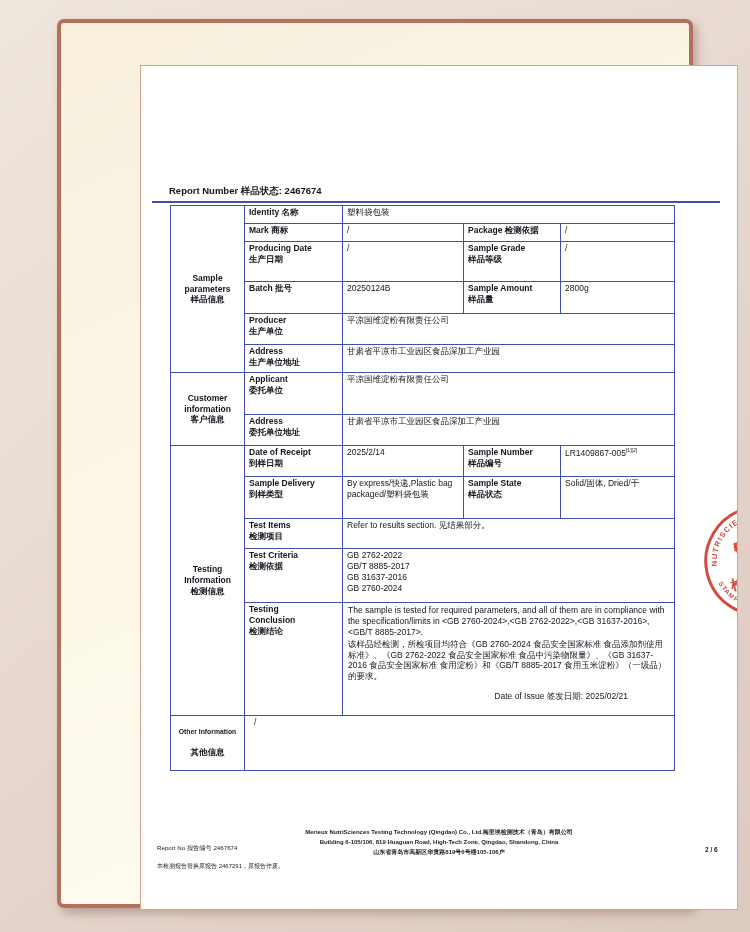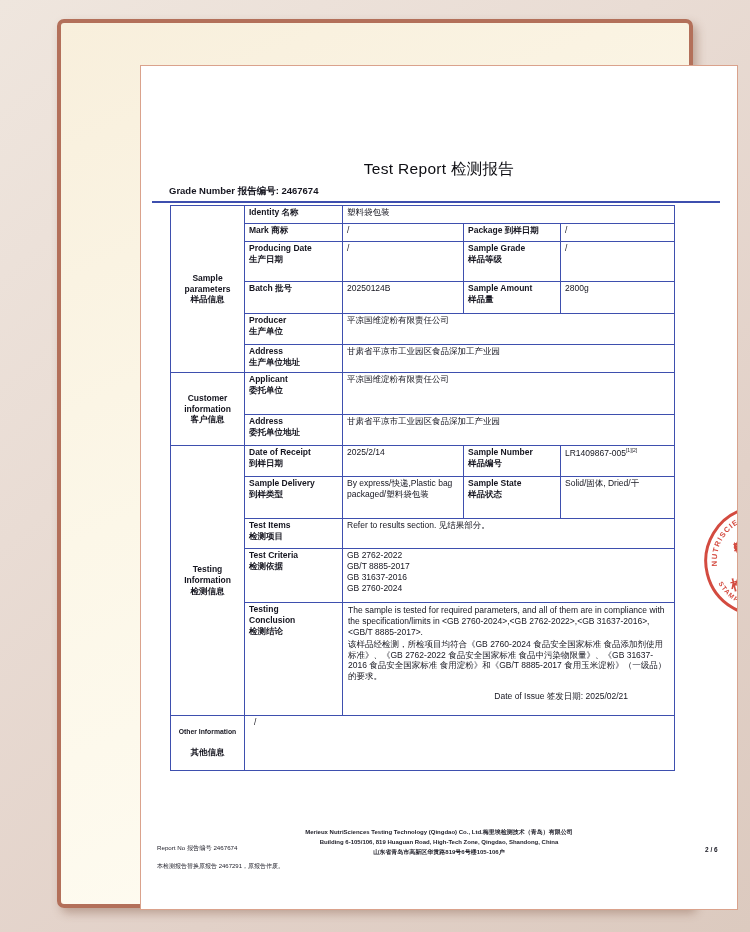--- a/index.html
+++ b/index.html
@@ -55,22 +55,21 @@
   .st-big { position:absolute; left:25px; top:68px; font-size:14px; font-weight:700; }
 </style>
 </head>
 <body>
 
 <div class="scene">
   <div class="frame">
     <div class="page">
 
 
-      <div class="title">Test Report 检测报告</div>
-      <div class="repnum"><span>Grade Number 报告编号: </span><span>2467674</span></div>
+      <div class="repnum"><span>Report Number 样品状态: </span><span>2467674</span></div>
       <div class="hrule"></div>
 
       <table class="rpt">
         <colgroup>
             <col style="width:74px">
             <col style="width:98px">
             <col style="width:121px">
             <col style="width:97px">
             <col style="width:114px">
           </colgroup>
@@ -78,21 +77,21 @@
             <tr style="height:18px">
           <td class="sec" rowspan="6">Sample
 parameters
 样品信息</td>
           <td class="lb">Identity 名称</td>
           <td class="vl" colspan="3">塑料袋包装</td>
         </tr>
         <tr style="height:18px">
           <td class="lb">Mark 商标</td>
           <td class="vl">/</td>
-          <td class="lb">Package 到样日期</td>
+          <td class="lb">Package 检测依据</td>
           <td class="vl">/</td>
         </tr>
         <tr style="height:40px">
           <td class="lb">Producing Date
 生产日期</td>
           <td class="vl">/</td>
           <td class="lb">Sample Grade
 样品等级</td>
           <td class="vl">/</td>
         </tr>

